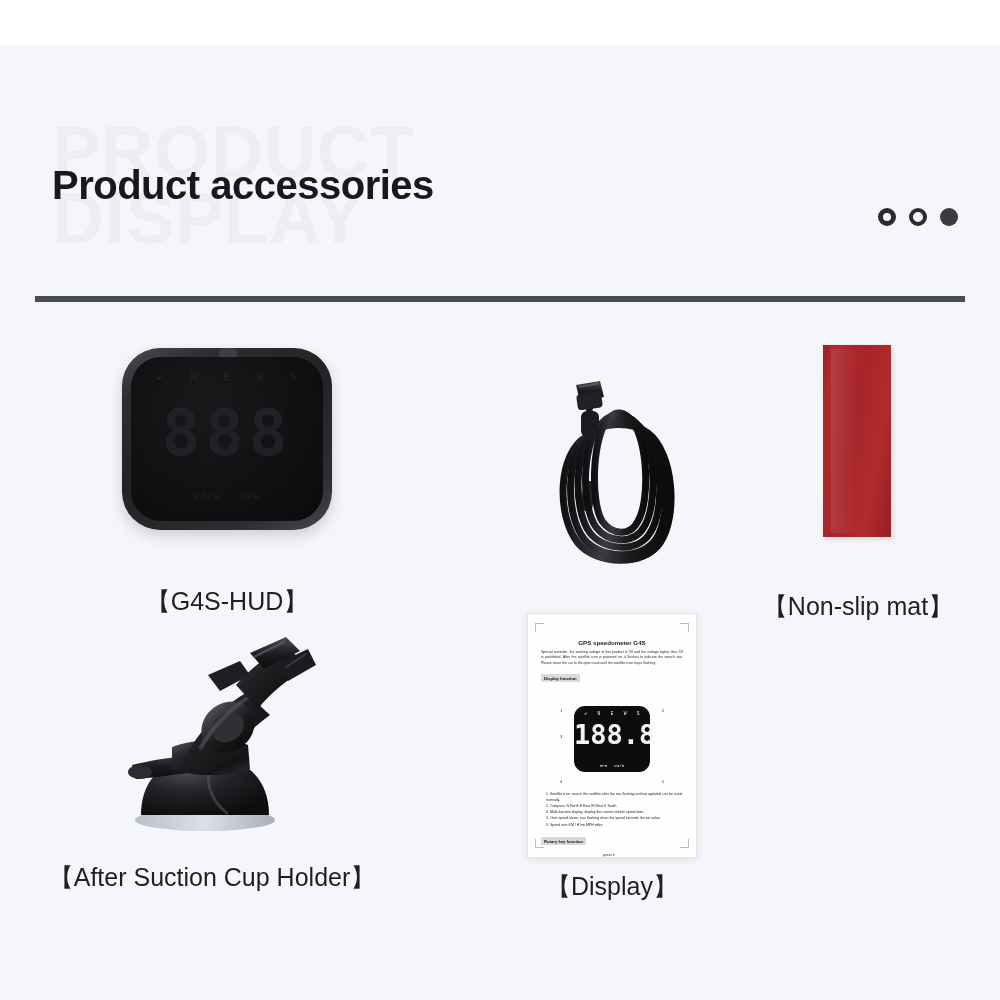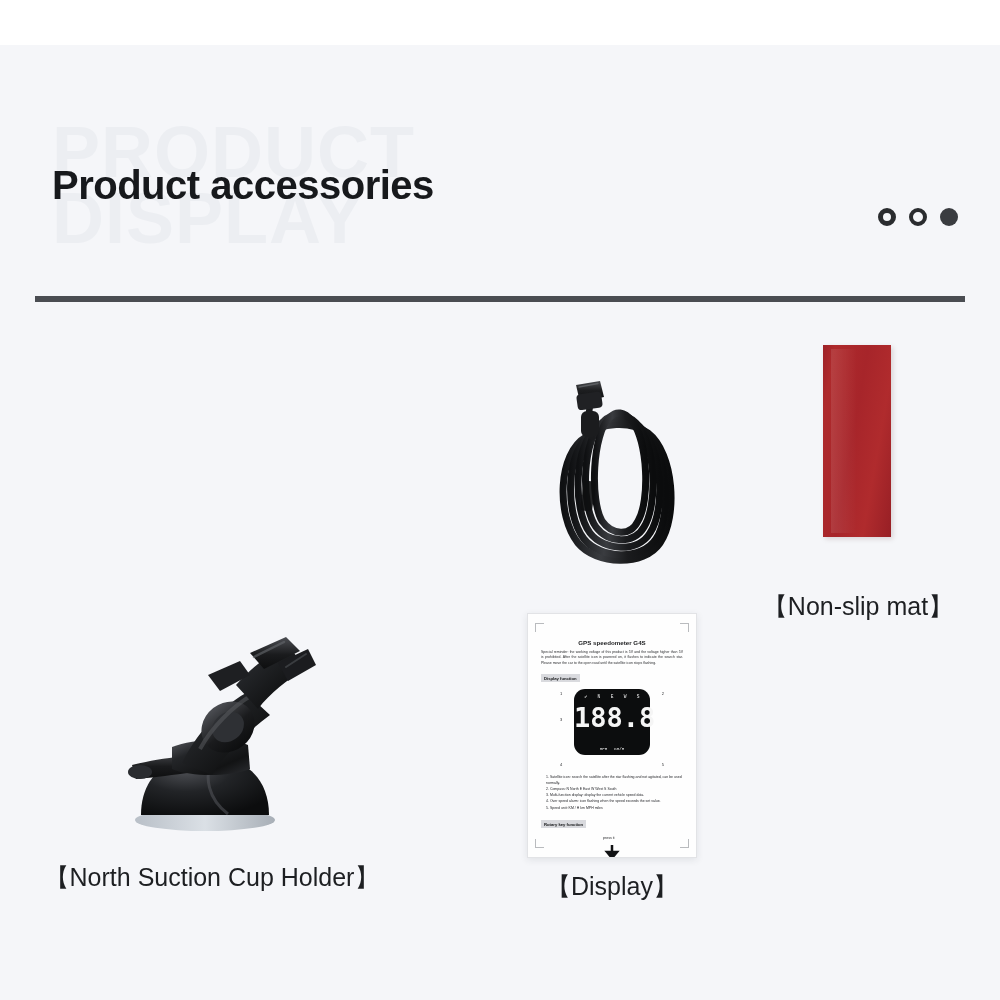--- a/index.html
+++ b/index.html
@@ -214,21 +214,21 @@
     display: inline-block;
     margin-top: 6px;
     padding: 1.5px 3px;
     background: #d9dade;
     font-size: 4.2px;
     font-weight: 700;
     color: #131416;
   }
   #manual-fig {
     position: relative;
-    margin: 5px auto 0;
+    margin: 22px auto 0;
     width: 104px; height: 80px;
   }
   #manual-fig-box {
     position: absolute;
     left: 14px; top: 0;
     width: 76px; height: 66px;
     background: #0c0d0e;
     border-radius: 11px;
   }
   #mf-top {
@@ -291,20 +291,40 @@
 
       <div id="dots">
         <span class="dot ring"></span>
         <span class="dot ring thin"></span>
         <span class="dot solid"></span>
       </div>
 
       <div id="rule"></div>
     </div>
 
+    <div class="item" id="hud-item">
+      <div id="hud-body">
+        <div id="hud-nub"></div>
+        <div id="hud-screen">
+          <div id="hud-top-icons">
+            <span>✔</span>
+            <span>N</span>
+            <span>E</span>
+            <span>W</span>
+            <span>S</span>
+          </div>
+          <div id="hud-digits">888</div>
+          <div id="hud-bottom-icons">
+            <span>KM/H</span>
+            <span>MPH</span>
+          </div>
+        </div>
+      </div>
+      <div class="caption" id="hud-caption">【G4S-HUD】</div>
+    </div>
 
     <div class="item" id="usb-item">
       <svg id="usb-svg" width="150" height="205" viewBox="0 0 150 205">
         <defs>
           <linearGradient id="cordG" x1="0" y1="0" x2="1" y2="0">
             <stop offset="0%" stop-color="#0f1012"></stop>
             <stop offset="35%" stop-color="#3a3c40"></stop>
             <stop offset="60%" stop-color="#1a1b1d"></stop>
             <stop offset="100%" stop-color="#0b0c0d"></stop>
           </linearGradient>
@@ -387,21 +407,21 @@
 
         <path d="M136 62 C 152 44, 170 30, 188 22 L 206 46 C 188 56, 170 70, 158 86 Z" fill="url(#plasticA)"></path>
 
         <path d="M150 30 L 186 14 L 200 28 L 164 46 Z" fill="url(#plasticB)"></path>
         <path d="M178 40 L 208 26 L 216 42 L 188 58 Z" fill="#1b1c1f"></path>
         <path d="M108 52 L 140 38 L 150 52 L 120 68 Z" fill="#1e1f22"></path>
 
         <path d="M154 34 L 184 19" stroke="#66696e" stroke-width="2.5" stroke-linecap="round" opacity="0.6" fill="none"></path>
         <path d="M186 44 L 206 31" stroke="#5a5d62" stroke-width="2" stroke-linecap="round" opacity="0.5" fill="none"></path>
       </svg>
-      <div class="caption" id="holder-caption">【North Suction Cup Holder】</div>
+      <div class="caption" id="holder-caption">【After Suction Cup Holder】</div>
     </div>
 
     <div class="item" id="manual-item">
       <div id="manual-sheet">
         <span class="mk tl"></span>
         <span class="mk tr"></span>
         <span class="mk bl"></span>
         <span class="mk br"></span>
 
         <div id="manual-title">GPS speedometer G4S</div>

